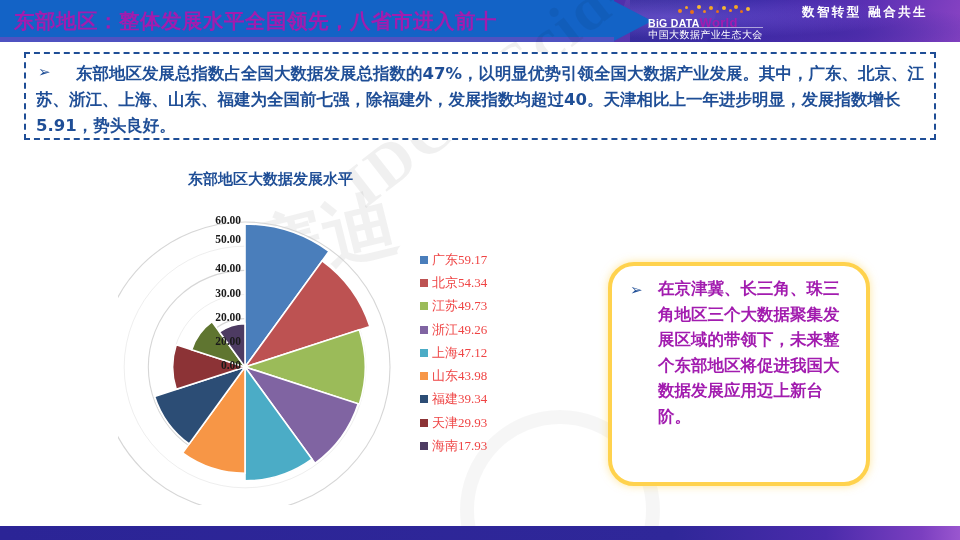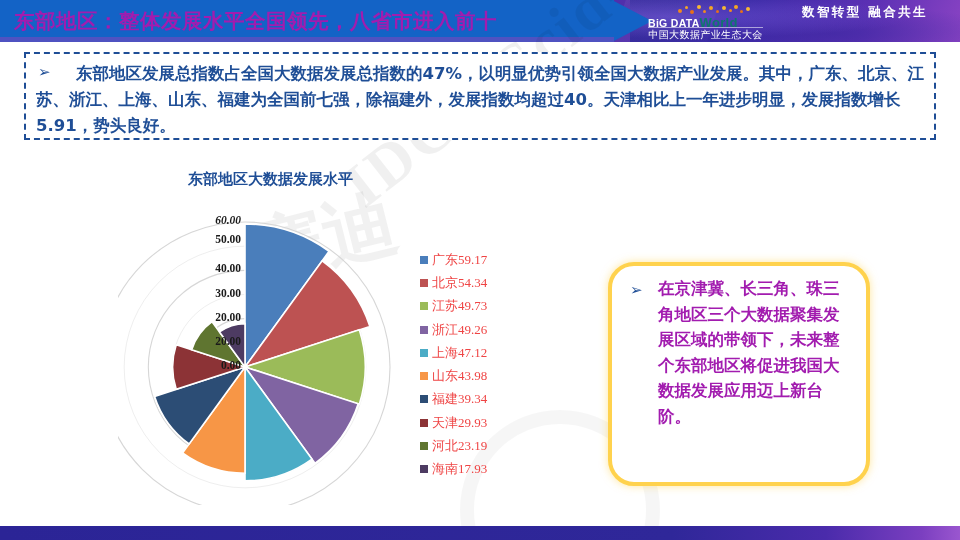--- a/index.html
+++ b/index.html
@@ -29,21 +29,21 @@
     font-family:"DejaVu Sans","Liberation Sans",sans-serif;}
   .hdr-purple-strip{position:absolute;left:0;bottom:0;width:614px;height:5px;background:#5b4fc0;opacity:.85;}
 
   
   .logo{position:absolute;left:648px;top:4px;width:115px;height:34px;}
   .logo-dots{position:absolute;left:28px;top:0px;width:80px;height:13px;}
   .logo-dots i{position:absolute;border-radius:50%;display:block;}
   .logo-main{position:absolute;left:0;top:11px;width:115px;height:13px;color:#fff;
     font-size:10.5px;font-weight:bold;letter-spacing:.3px;white-space:nowrap;}
   .logo-main .bd{color:#fff;}
-  .logo-main .wd{color:#0f766e;font-size:13px;}
+  .logo-main .wd{color:#a21caf;font-size:13px;}
   .logo-sub{position:absolute;left:0;top:24px;width:115px;text-align:center;color:#fff;
     font-size:10px;letter-spacing:.4px;white-space:nowrap;
     font-family:"DejaVu Sans","Liberation Sans",sans-serif;}
   .logo-rule{position:absolute;left:0;top:23px;width:115px;height:1px;background:rgba(255,255,255,.55);}
 
   .hdr-slogan{position:absolute;left:775px;top:4px;width:180px;text-align:center;}
   .hdr-slogan .l1{color:#ffffff;font-size:12.5px;font-weight:bold;letter-spacing:2.4px;white-space:nowrap;
     font-family:"DejaVu Sans","Liberation Sans",sans-serif;line-height:15px;}
   .hdr-slogan .l2{color:#ffe89a;font-size:10.5px;font-weight:bold;letter-spacing:.1px;white-space:nowrap;
     font-family:"DejaVu Sans","Liberation Sans",sans-serif;line-height:14px;}
@@ -163,21 +163,21 @@
       <path d="M 127 162 L 73.70041518552885 144.681915092742 A 56.042500000000004 56.042500000000004 0 0 1 94.05904499839906 116.66066509274201 Z" fill="#5f7530" stroke="#ffffff" stroke-width="1.6"></path>
       <path d="M 127 162 L 101.53077519712356 126.94461945290489 A 43.33083333333333 43.33083333333333 0 0 1 126.99999999999999 118.66916666666667 Z" fill="#4d3b62" stroke="#ffffff" stroke-width="1.6"></path>
     </svg>
   <div class="axis-labels" id="axislabels">
       <span style="right: 177px; top: 154px;">0.00</span>
       <span style="right: 177px; top: 129.833px;">20.00</span>
       <span style="right: 177px; top: 105.667px;">20.00</span>
       <span style="right: 177px; top: 81.5px;">30.00</span>
       <span style="right: 177px; top: 57.3333px;">40.00</span>
       <span style="right: 177px; top: 28px;">50.00</span>
-      <span style="right: 177px; top: 9px; font-style: italic;">60.00</span>
+      <span style="right: 177px; top: 9px;">60.00</span>
     </div>
 </div>
 
 <div class="legend" id="legend">
     <div class="legend-row">
       <span class="legend-sw" style="background: rgb(74, 126, 187);"></span>
       <span class="legend-lb">广东59.17</span>
     </div>
     <div class="legend-row">
       <span class="legend-sw" style="background: rgb(189, 82, 82);"></span>
@@ -199,24 +199,20 @@
       <span class="legend-sw" style="background: rgb(247, 150, 70);"></span>
       <span class="legend-lb">山东43.98</span>
     </div>
     <div class="legend-row">
       <span class="legend-sw" style="background: rgb(44, 77, 117);"></span>
       <span class="legend-lb">福建39.34</span>
     </div>
     <div class="legend-row">
       <span class="legend-sw" style="background: rgb(140, 51, 54);"></span>
       <span class="legend-lb">天津29.93</span>
-    </div>
-    <div class="legend-row">
-      <span class="legend-sw" style="background: rgb(95, 117, 48);"></span>
-      <span class="legend-lb">河北23.19</span>
     </div>
     <div class="legend-row">
       <span class="legend-sw" style="background: rgb(77, 59, 98);"></span>
       <span class="legend-lb">海南17.93</span>
     </div>
   </div>
 
 <div class="rbox">
   <div class="rbox-arrow">➢</div>
   <p class="rbox-p">在京津冀、长三角、珠三角地区三个大数据聚集发展区域的带领下，未来整个东部地区将促进我国大数据发展应用迈上新台阶。</p>

